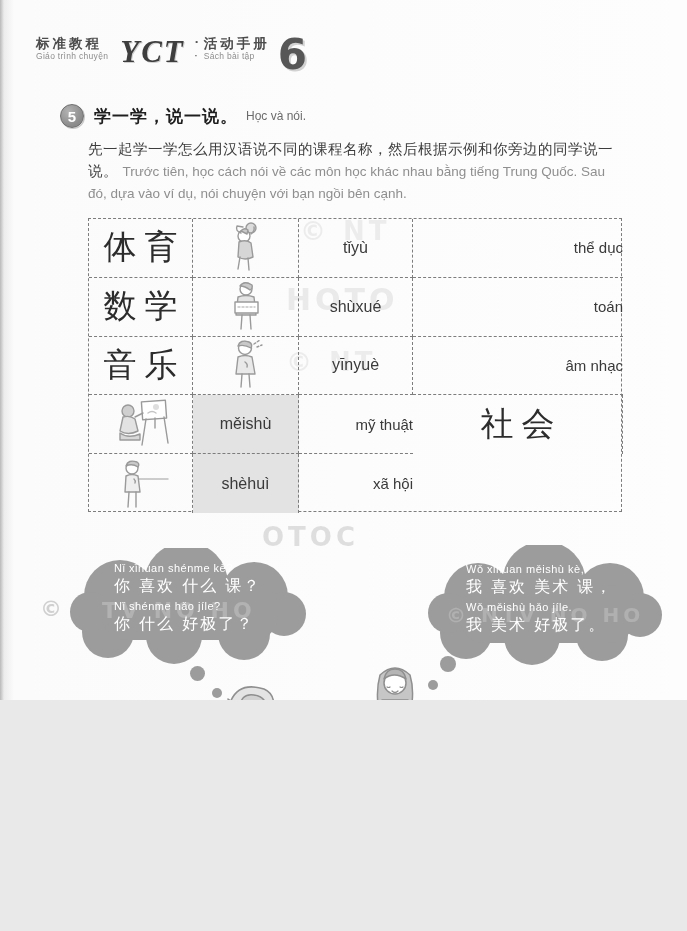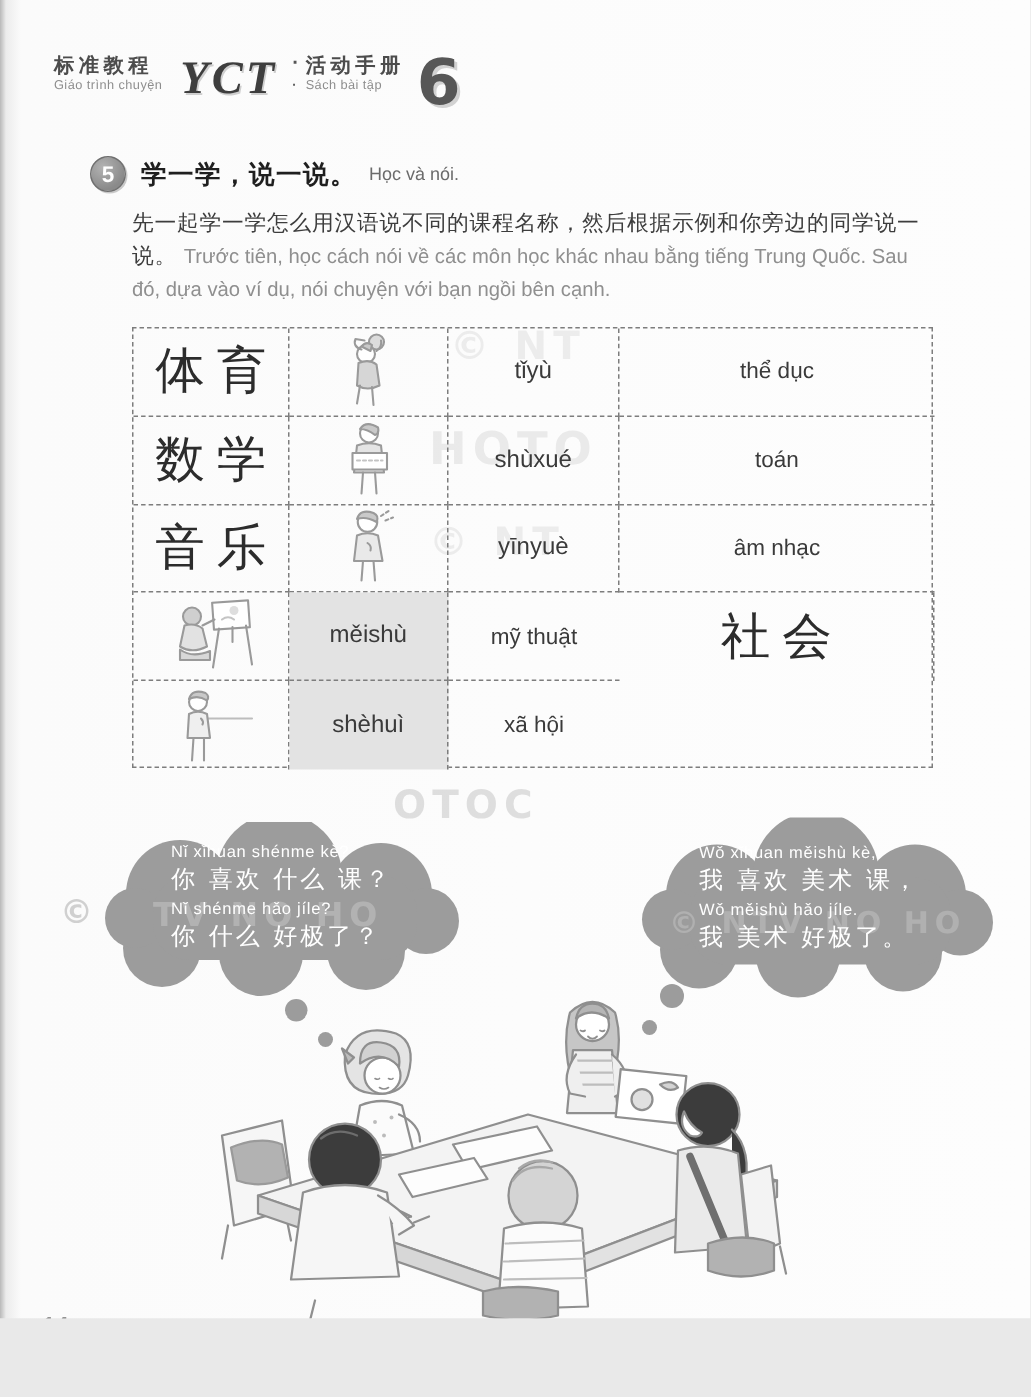--- a/index.html
+++ b/index.html
@@ -1,19 +1,19 @@
 <!DOCTYPE html>
 <html><head>
 <meta charset="utf-8">
 <style>
   * { margin:0; padding:0; box-sizing:border-box; }
   html,body { background:#e9e9e9; }
   body { font-family:"Liberation Sans", sans-serif; }
   .page {
-    position:relative; width:687px; height:879px; margin:0 auto;
+    position:relative; width:687px; height:700px; margin:0 auto;
     background:linear-gradient(90deg,#b9b9b9 0px,#ececec 4px,#fbfbfb 14px,#fdfdfd 100%);
     overflow:hidden; color:#333;
   }
 
   
   .hdr { position:absolute; left:36px; top:36px; display:flex; align-items:flex-start; }
   .hdr .zhvi { display:flex; flex-direction:column; line-height:1.15; }
   .hdr .zh { font-size:13.5px; letter-spacing:3px; color:#4c4c4c; font-weight:bold; }
   .hdr .vi { font-size:8.5px; color:#8d8d8d; letter-spacing:.3px; }
   .hdr .logo {
@@ -49,21 +49,21 @@
   
   .vtable {
     position:absolute; left:88px; top:218px; width:534px; height:294px;
     display:grid; grid-template-columns:104px 106px 114px 210px;
     grid-auto-rows:58.8px; border:1px dashed #7d7d7d;
   }
   .cell {
     border-right:1px dashed #7d7d7d; border-bottom:1px dashed #7d7d7d;
     display:flex; align-items:center; justify-content:center; position:relative; background:transparent;
   }
-  .cell.lastcol { border-right:none; }
+  .cell.lastcol { border-right:none;justify-content:flex-end; }
   .cell.lastrow { border-bottom:none; }
   .cell.shaded { background:#e3e3e3; }
   .hanzi { font-family:"DejaVu Serif","Liberation Serif",serif; font-size:33px; color:#2c2c2c; letter-spacing:8px; padding-left:8px;text-align:right; }
   .pinyin { font-size:16px; color:#3a3a3a; }
   .viet { font-size:15px; color:#3a3a3a; }
   .figsvg { width:70px; height:54px; }
 
   
   .wm { position:absolute; font-weight:bold; letter-spacing:4px; font-family:"DejaVu Sans",sans-serif; pointer-events:none; }
   .wm-d { color:rgba(60,60,60,1); }

